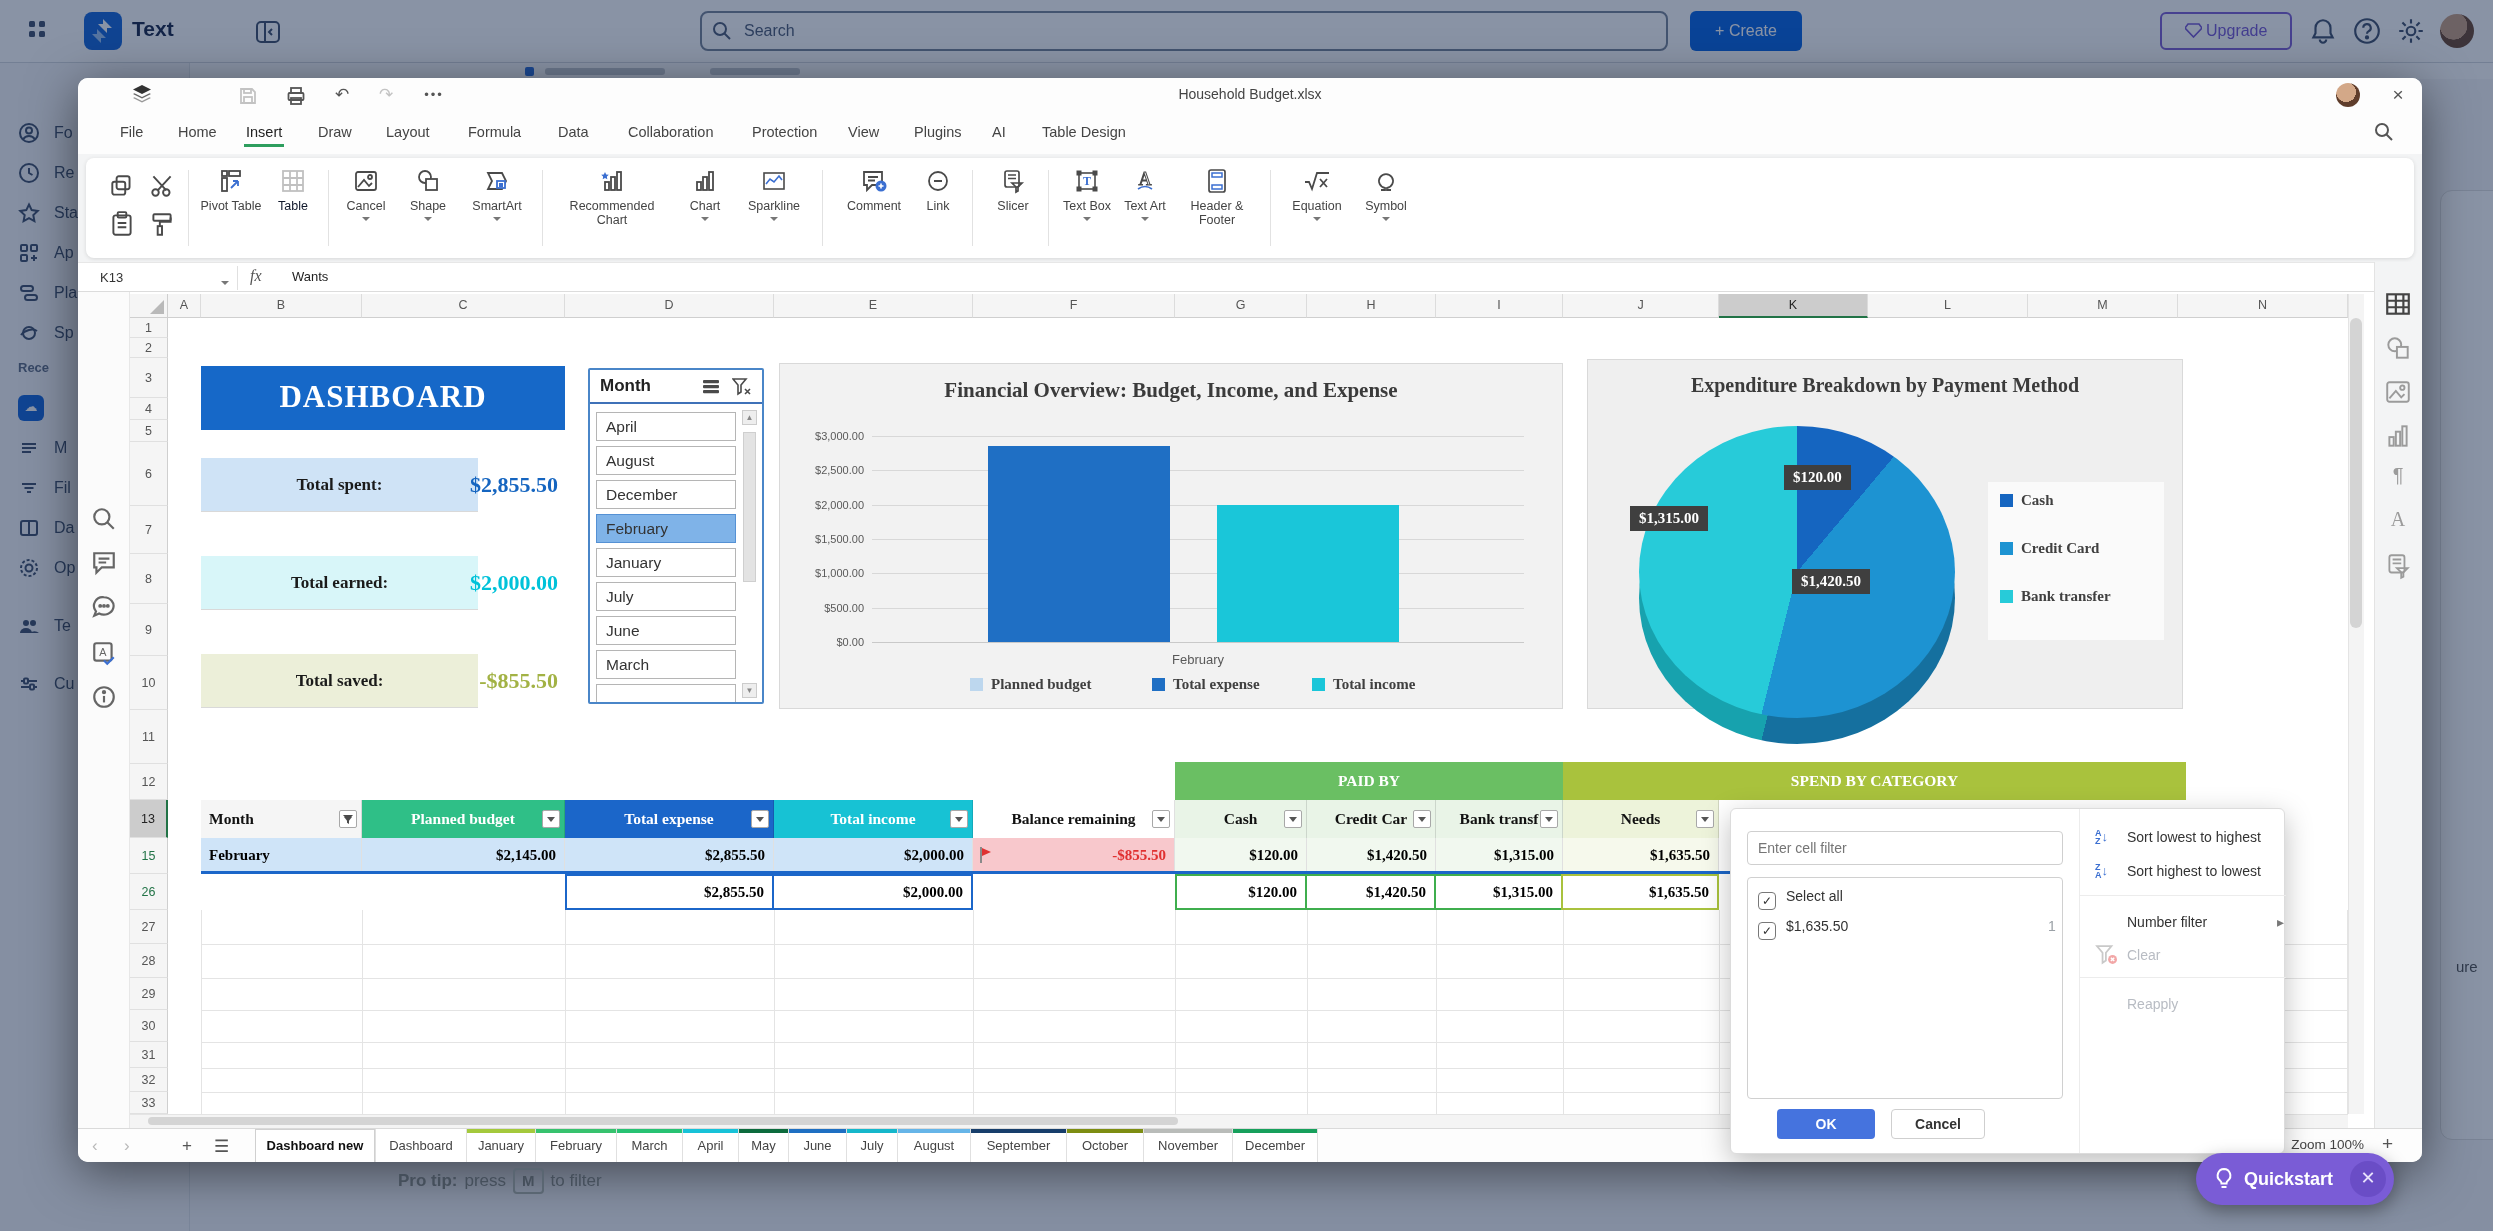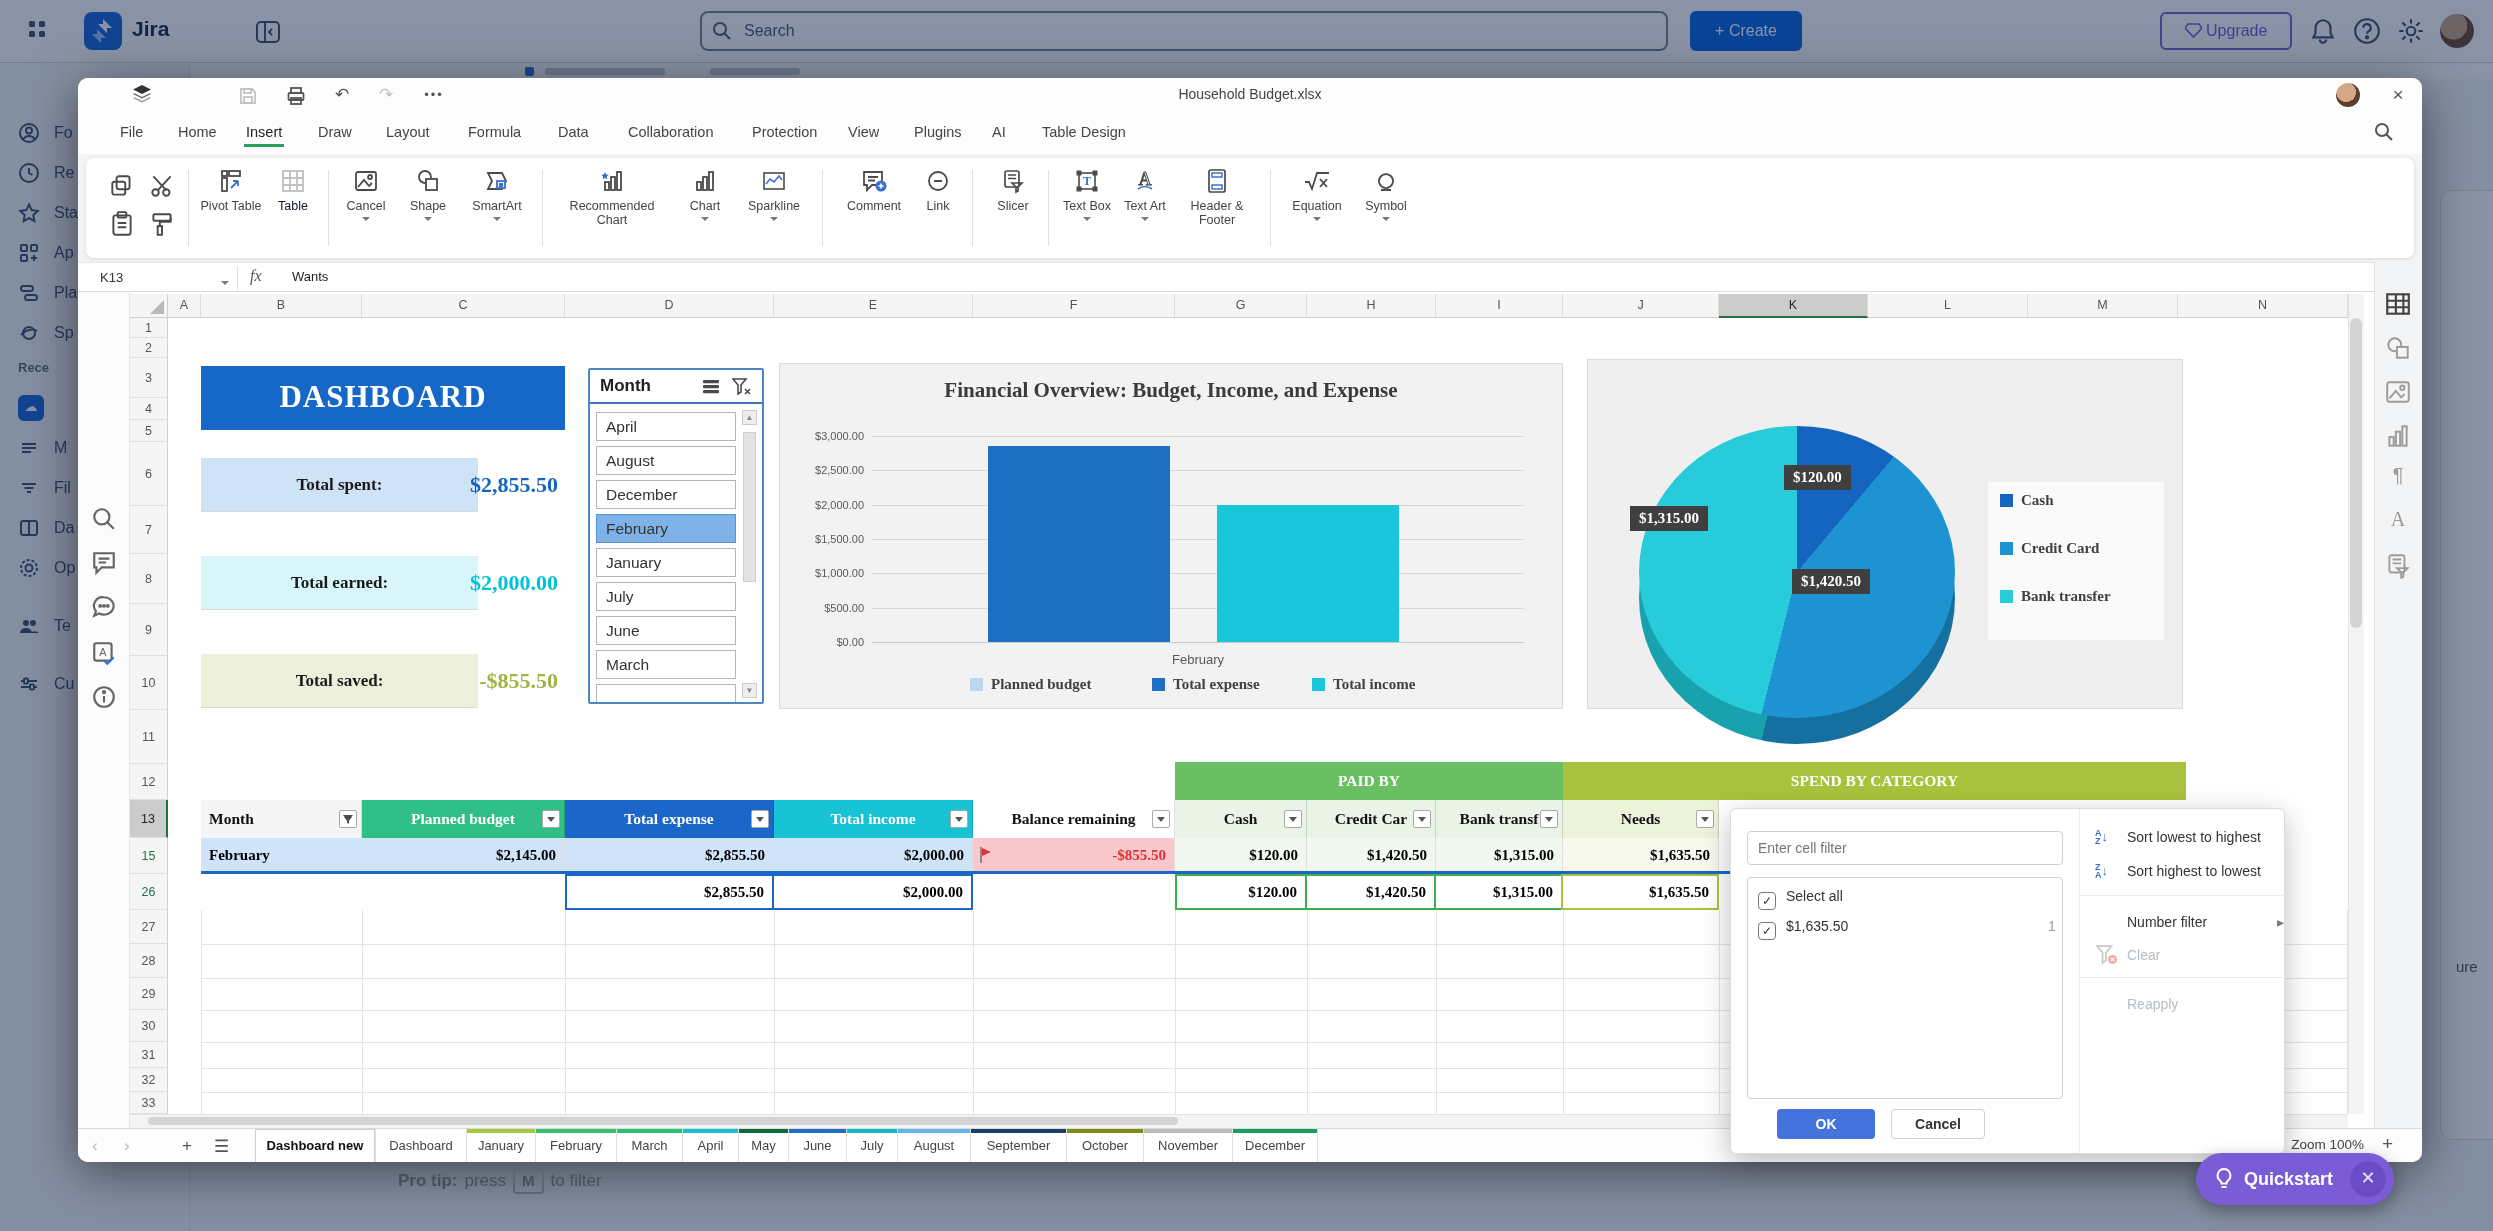--- a/index.html
+++ b/index.html
@@ -144,21 +144,21 @@
           <rect x="3" y="3" width="6" height="6" rx="1.5"></rect>
           <rect x="13" y="3" width="6" height="6" rx="1.5"></rect>
           <rect x="3" y="13" width="6" height="6" rx="1.5"></rect>
           <rect x="13" y="13" width="6" height="6" rx="1.5"></rect>
         </g>
       </svg>
     <div class="jira-tile"><svg width="38" height="38" viewBox="0 0 38 38">
           <path d="M19 7 l9 9 -5 0 0 5 -9-9 5 0z" fill="#fff"></path>
           <path d="M13 17 l9 9 -5 0 0 5 -9-9 5 0z" fill="#9cc3f5"></path>
         </svg></div>
-    <div class="jira-name">Jira</div>
+    <div class="jira-name">Text</div>
     <svg class="abs" style="left:254px;top:18px" width="28" height="28" viewBox="0 0 28 28" fill="none" stroke="#44546f" stroke-width="2">
         <rect x="3" y="4" width="22" height="20" rx="4"></rect>
         <line x1="11" y1="4" x2="11" y2="24"></line>
         <path d="M18 11 l-3 3 3 3"></path>
       </svg>
     <div class="search-box">Search</div>
     <svg class="abs" style="left:712px;top:21px" width="20" height="20" viewBox="0 0 20 20" fill="none" stroke="#505f79" stroke-width="2">
         <circle cx="8" cy="8" r="6"></circle>
         <line x1="12.5" y1="12.5" x2="18" y2="18"></line>
       </svg>
@@ -684,20 +684,21 @@
           <span class="sq" style="background: rgb(31, 111, 196);"></span>
           <span>Total expense</span>
         </div>
       <div class="leg" style="left:532px;top:312px">
           <span class="sq" style="background: rgb(26, 198, 217);"></span>
           <span>Total income</span>
         </div>
     </div>
 
     <div class="panel" style="left:1509px;top:281px;width:596px;height:350px;background:#efefef">
+      <div class="ch-title" style="top:14px;font-size:20px">Expenditure Breakdown by Payment Method</div>
       <div class="pie-base" style="left:51px;top:92px;width:316px;height:292px"></div>
       <div class="pie-top" style="left:51px;top:66px;width:316px;height:292px"></div>
       <div class="plabel" style="left:196px;top:105px">$120.00</div>
       <div class="plabel" style="left:42px;top:146px">$1,315.00</div>
       <div class="plabel" style="left:204px;top:209px">$1,420.50</div>
       <div class="pleg">
         <div class="leg" style="left:12px;top:10px">
             <span class="sq" style="background: rgb(21, 101, 192);"></span>
             <span>Cash</span>
           </div>

